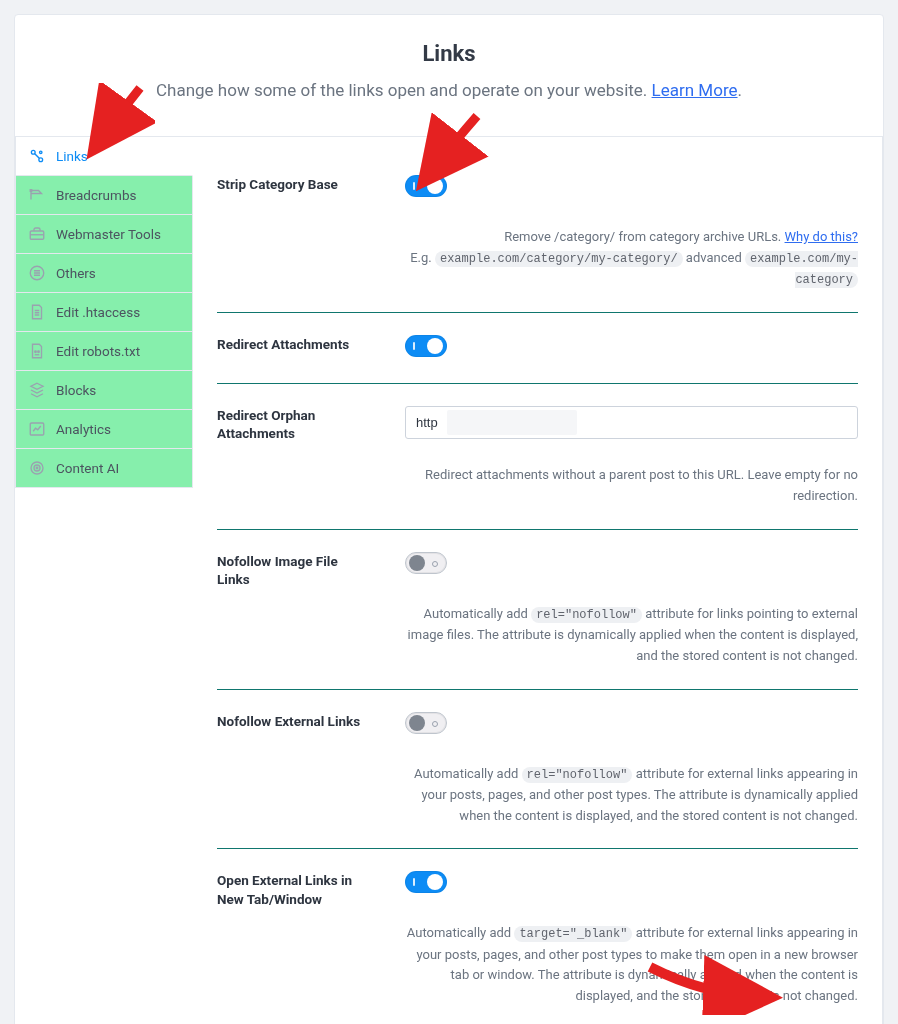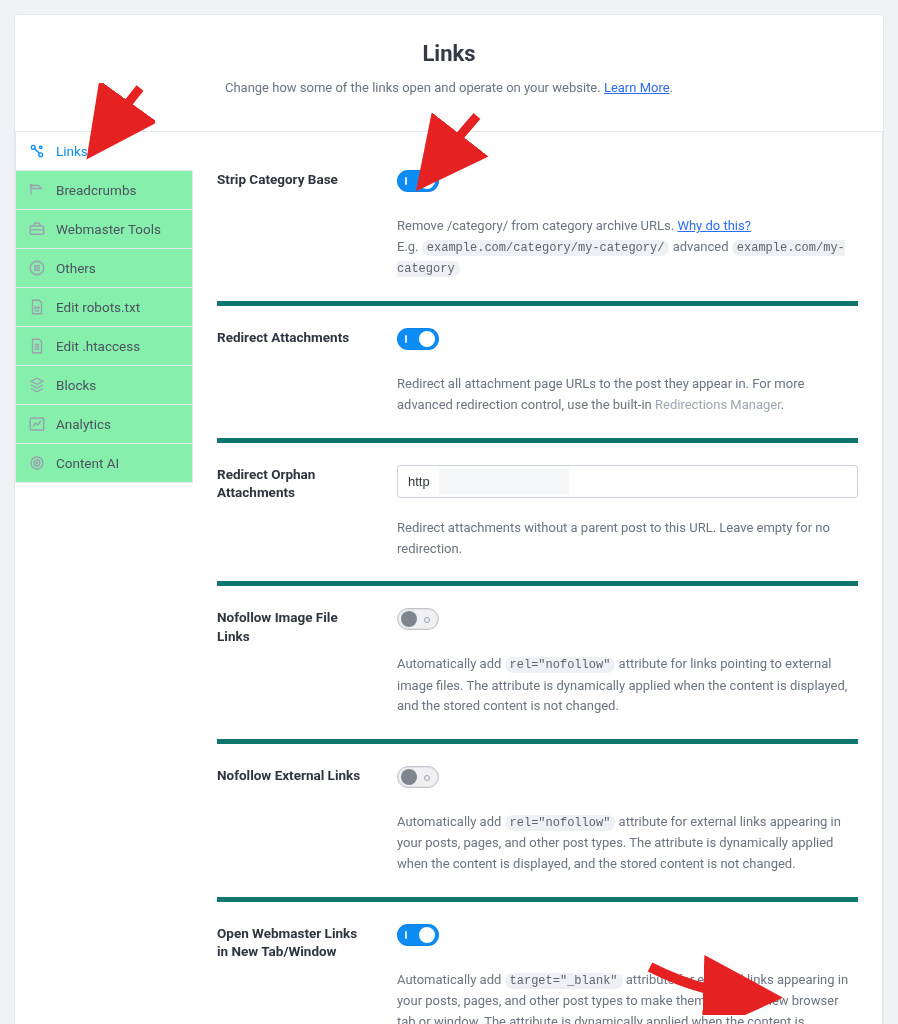--- a/index.html
+++ b/index.html
@@ -16,38 +16,38 @@
     --toggle-off-bg:#f0eff2;
     --toggle-off-border:#bfc5cd;
     --save-bg:#0d8cf5;
     --arrow:#e52121;
   }
   html,body{margin:0;padding:0;background:var(--bg);font-family:-apple-system,BlinkMacSystemFont,"Segoe UI",Roboto,Helvetica,Arial,sans-serif;color:var(--text);}
   .frame{width:898px;box-sizing:border-box;padding:14px;margin:0 auto;}
   .panel{background:var(--panel);border:1px solid var(--border);border-radius:4px;box-shadow:0 1px 0 rgba(0,0,0,.02);}
   .hdr{text-align:center;padding:26px 20px 22px 20px;border-bottom:1px solid var(--border);}
   .hdr h1{margin:0 0 8px 0;font-size:22px;font-weight:700;color:#333a46;}
-  .hdr p{margin:14px;color:var(--muted);font-size:13px;}
+  .hdr p{margin:14px;color:var(--muted);font-size:17px;}
   .hdr a{color:var(--link);text-decoration:underline;}
   .body{display:flex;}
   
   .sidebar{width:178px;flex:0 0 178px;border-right:0;}
   .tabs{list-style:none;margin:0;padding:0;}
   .tab{display:flex;align-items:center;gap:10px;padding:10px 12px;border:1px solid var(--border);border-top:none;background:#86efac;color:#4c5460;font-size:13.5px;cursor:pointer;}
   .tab:first-child{border-top:none;}
   .tab.active{background:#fff;color:var(--accent);border-right:1px solid #fff;}
   .tab .ico{width:18px;height:18px;flex:0 0 18px;display:inline-flex;align-items:center;justify-content:center;color:#9aa2af;}
   .tab.active .ico{color:var(--accent);}
   
   .settings{flex:1;border:1px solid var(--border);border-top:none;border-left:none;padding:16px 24px 24px 24px;}
-  .row{display:flex;gap:32px;padding:22px 0;border-bottom:5px solid #0f766e;}
+  .row{display:flex;gap:40px;padding:22px 0;border-bottom:1px solid #0f766e;}
   .row:last-of-type{border-bottom:none;}
   .row .lbl{width:148px;flex:0 0 148px;font-weight:700;font-size:13.5px;color:#2e3540;line-height:1.35;}
   .row .ctl{flex:1;}
-  .desc{color:var(--muted);font-size:13px;line-height:1.6;margin-top:20px;}
+  .desc{color:var(--muted);font-size:13px;line-height:1.6;margin-top:26px;text-align:right;}
   .desc a{color:var(--link);text-decoration:underline;}
   .desc a.muted{color:var(--muted-link);text-decoration:none;}
   code{background:var(--code-bg);padding:1px 5px;border-radius:8px;font-family:Menlo,Consolas,"Liberation Mono",monospace;font-size:12px;color:#60646d;}
   
   .toggle{width:42px;height:22px;border-radius:12px;position:relative;display:inline-block;box-shadow:inset 0 0 0 1px rgba(0,0,0,.05);}
   .toggle .knob{position:absolute;top:3px;width:16px;height:16px;border-radius:50%;background:#fff;transition:left .15s;}
   .toggle.on{background:var(--accent);}
   .toggle.on .tick{position:absolute;left:8px;top:7px;width:2px;height:8px;background:rgba(255,255,255,.85);border-radius:1px;}
   .toggle.on .knob{left:22px;}
   .toggle.off{background:var(--toggle-off-bg);border:1px solid var(--toggle-off-border);box-sizing:border-box;}
@@ -114,35 +114,35 @@
                   <circle cx="12" cy="12" r="9"></circle>
                   <path d="M8 9h8M8 12h8M8 15h8"></path>
                 </svg>
               </span>
               <span>Others</span>
             </li>
             <li class="tab">
               <span class="ico">
                 <svg width="18" height="18" viewBox="0 0 24 24" fill="none" stroke="currentColor" stroke-width="1.8">
                   <path d="M6 3h9l3 3v15H6z"></path>
+                  <path d="M9 10h6M9 13h6M9 16h6"></path>
+                </svg>
+              </span>
+              <span>Edit .htaccess</span>
+            </li>
+            <li class="tab">
+              <span class="ico">
+                <svg width="18" height="18" viewBox="0 0 24 24" fill="none" stroke="currentColor" stroke-width="1.8">
+                  <path d="M6 3h9l3 3v15H6z"></path>
                   <circle cx="10" cy="13" r="1"></circle>
                   <circle cx="14" cy="13" r="1"></circle>
                   <path d="M9 17h6"></path>
                 </svg>
               </span>
               <span>Edit robots.txt</span>
-            </li>
-            <li class="tab">
-              <span class="ico">
-                <svg width="18" height="18" viewBox="0 0 24 24" fill="none" stroke="currentColor" stroke-width="1.8">
-                  <path d="M6 3h9l3 3v15H6z"></path>
-                  <path d="M9 10h6M9 13h6M9 16h6"></path>
-                </svg>
-              </span>
-              <span>Edit .htaccess</span>
             </li>
             <li class="tab">
               <span class="ico">
                 <svg width="18" height="18" viewBox="0 0 24 24" fill="none" stroke="currentColor" stroke-width="1.8">
                   <path d="M12 3l8 4-8 4-8-4 8-4z"></path>
                   <path d="M4 12l8 4 8-4"></path>
                   <path d="M4 17l8 4 8-4"></path>
                 </svg>
               </span>
               <span>Blocks</span>
@@ -182,23 +182,20 @@
               <span>advanced</span>
               <code>example.com/my-category</code>
             </div>
           </div>
         </div>
 
         <div class="row">
           <div class="lbl">Redirect Attachments</div>
           <div class="ctl">
             <span class="toggle on"><span class="tick"></span><span class="knob"></span></span>
-            <div class="desc">
-              <span>Redirect all attachment page URLs to the post they appear in. For more advanced redirection control, use the built-in </span><a href="#" class="muted">Redirections Manager</a><span>.</span>
-            </div>
           </div>
         </div>
 
         <div class="row">
           <div class="lbl">Redirect Orphan Attachments</div>
           <div class="ctl">
             <div style="position:relative;">
               <input class="txt" type="text" id="orphanInput" value="http                              .com" style="">
               <div style="position:absolute;left:42px;top:4px;bottom:4px;width:130px;background:#f5f6f8;border-radius:2px;"></div>
             </div>
@@ -220,21 +217,21 @@
           <div class="lbl">Nofollow External Links</div>
           <div class="ctl">
             <span class="toggle off"><span class="knob"></span><span class="dot"></span></span>
             <div class="desc">
               <span>Automatically add </span><code>rel="nofollow"</code><span> attribute for external links appearing in your posts, pages, and other post types. The attribute is dynamically applied when the content is displayed, and the stored content is not changed.</span>
             </div>
           </div>
         </div>
 
         <div class="row">
-          <div class="lbl">Open Webmaster Links in New Tab/Window</div>
+          <div class="lbl">Open External Links in New Tab/Window</div>
           <div class="ctl">
             <span class="toggle on"><span class="tick"></span><span class="knob"></span></span>
             <div class="desc">
               <span>Automatically add </span><code>target="_blank"</code><span> attribute for external links appearing in your posts, pages, and other post types to make them open in a new browser tab or window. The attribute is dynamically applied when the content is displayed, and the stored content is not changed.</span>
             </div>
           </div>
         </div>
 
         <div class="footer">
           

